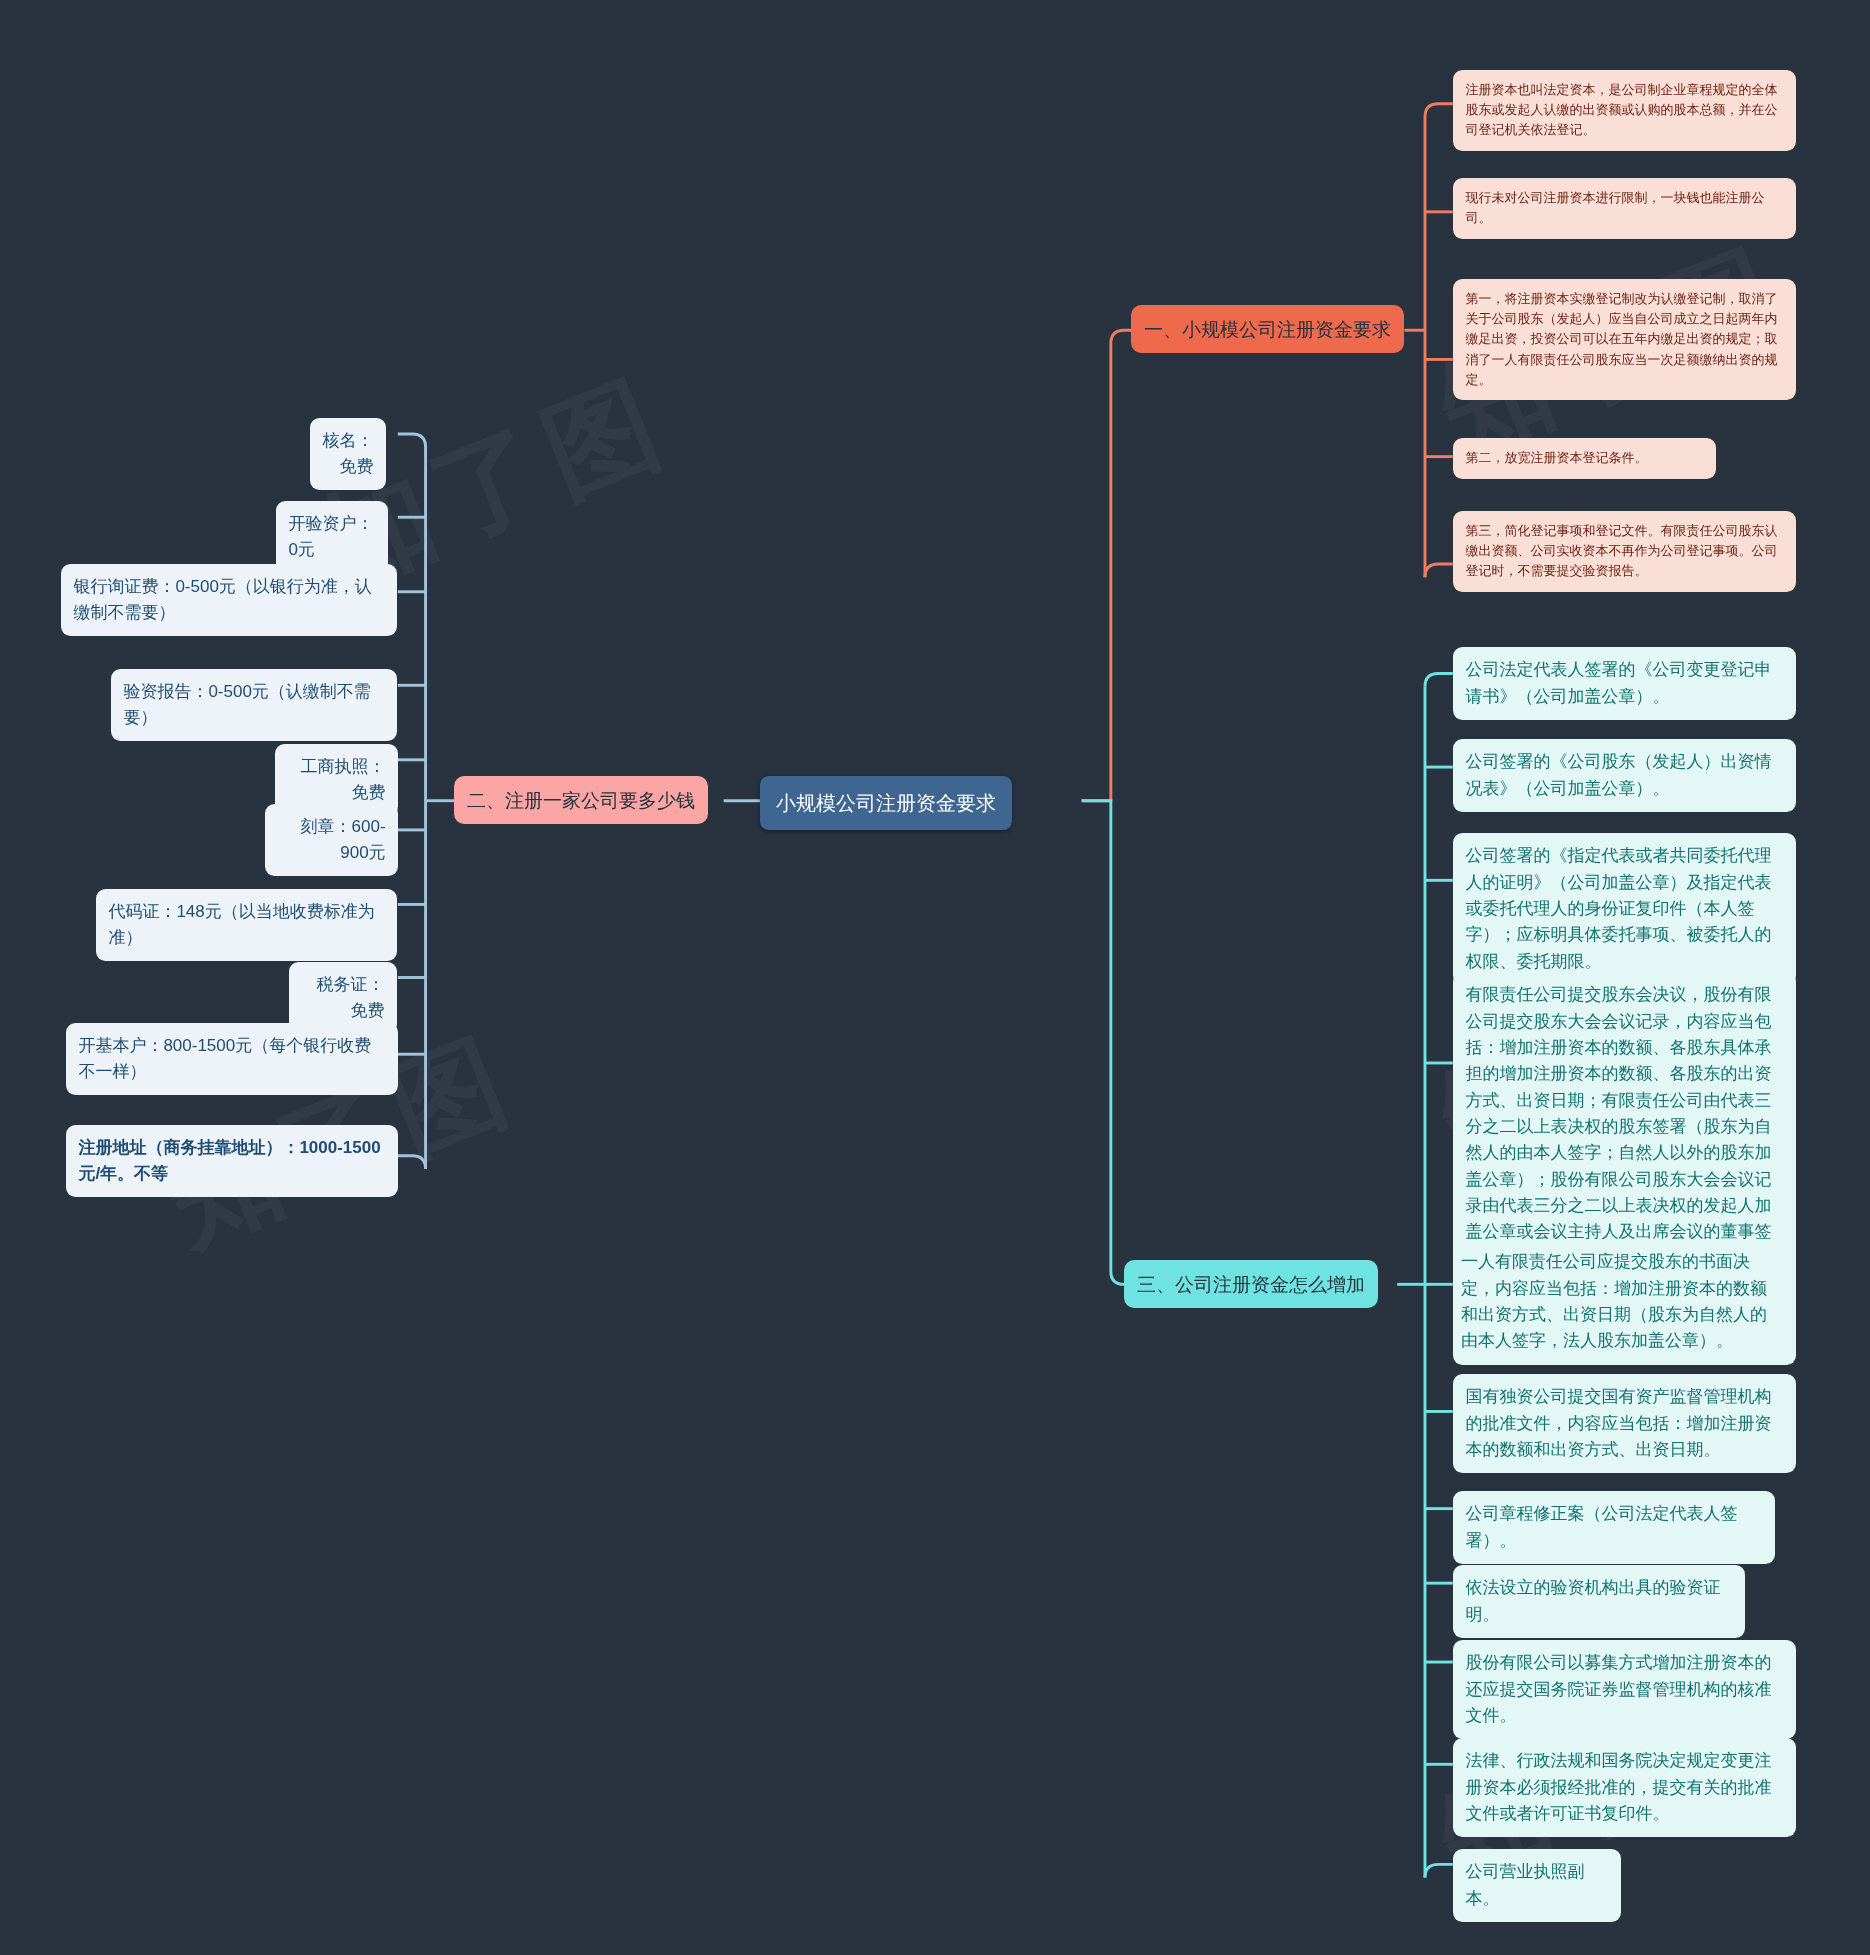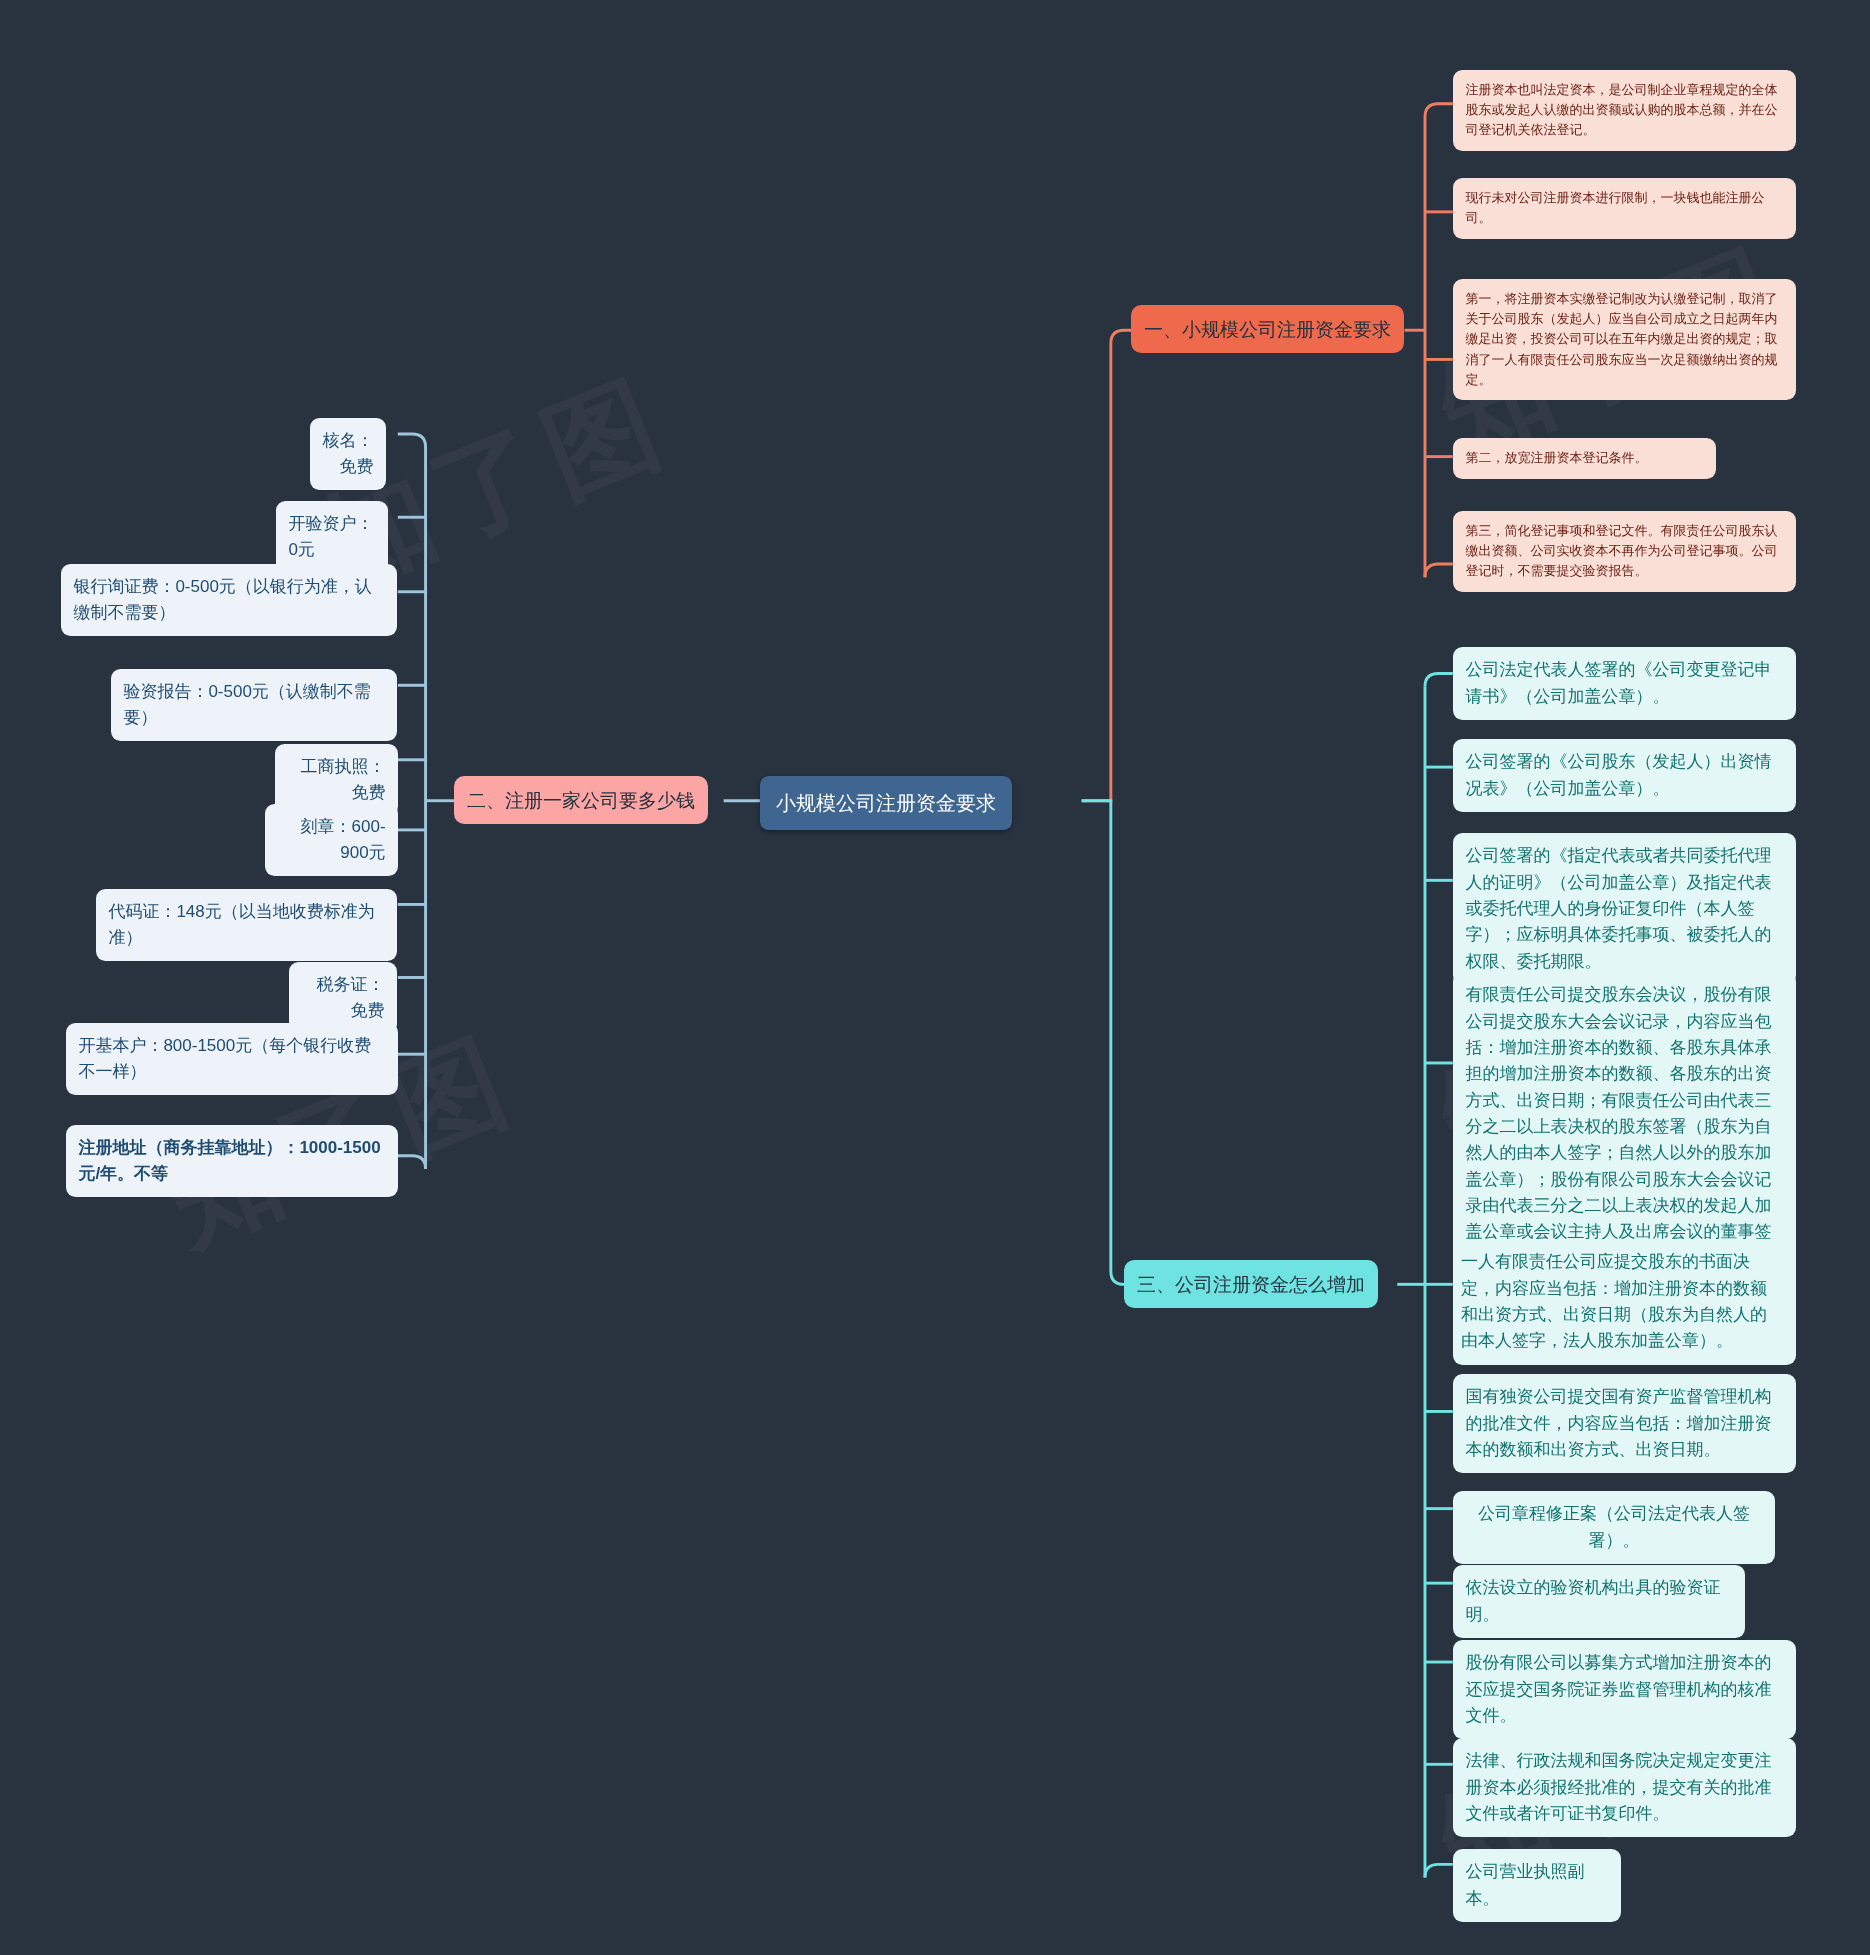--- a/index.html
+++ b/index.html
@@ -136,20 +136,20 @@
   <div class="node leaf-blue" style="left:289px;top:962px;width:108px;text-align:right;">税务证：免费</div>
   <div class="node leaf-blue" style="left:66px;top:1023px;width:332px;">开基本户：800-1500元（每个银行收费不一样）</div>
   <div class="node leaf-blue" style="left:66px;top:1125px;width:332px;font-weight:bold;">注册地址（商务挂靠地址）：1000-1500元/年。不等</div>
 
   <div class="node leaf-cyan" style="left:1453px;top:647px;width:343px;">公司法定代表人签署的《公司变更登记申请书》（公司加盖公章）。</div>
   <div class="node leaf-cyan" style="left:1453px;top:739px;width:343px;">公司签署的《公司股东（发起人）出资情况表》（公司加盖公章）。</div>
   <div class="node leaf-cyan" style="left:1453px;top:833px;width:343px;">公司签署的《指定代表或者共同委托代理人的证明》（公司加盖公章）及指定代表或委托代理人的身份证复印件（本人签字）；应标明具体委托事项、被委托人的权限、委托期限。</div>
   <div class="node leaf-cyan" style="left:1453px;top:972px;width:343px;">有限责任公司提交股东会决议，股份有限公司提交股东大会会议记录，内容应当包括：增加注册资本的数额、各股东具体承担的增加注册资本的数额、各股东的出资方式、出资日期；有限责任公司由代表三分之二以上表决权的股东签署（股东为自然人的由本人签字；自然人以外的股东加盖公章）；股份有限公司股东大会会议记录由代表三分之二以上表决权的发起人加盖公章或会议主持人及出席会议的董事签字；</div>
   <div class="node leaf-cyan" style="left:1453px;top:1239px;width:343px;padding-left:8px;">一人有限责任公司应提交股东的书面决定，内容应当包括：增加注册资本的数额和出资方式、出资日期（股东为自然人的由本人签字，法人股东加盖公章）。</div>
   <div class="node leaf-cyan" style="left:1453px;top:1374px;width:343px;">国有独资公司提交国有资产监督管理机构的批准文件，内容应当包括：增加注册资本的数额和出资方式、出资日期。</div>
-  <div class="node leaf-cyan" style="left:1453px;top:1491px;width:322px;text-align:center;">公司章程修正案（公司法定代表人签署）。</div>
+  <div class="node leaf-cyan" style="left:1453px;top:1491px;width:322px;">公司章程修正案（公司法定代表人签署）。</div>
   <div class="node leaf-cyan" style="left:1453px;top:1565px;width:292px;">依法设立的验资机构出具的验资证明。</div>
   <div class="node leaf-cyan" style="left:1453px;top:1640px;width:343px;">股份有限公司以募集方式增加注册资本的还应提交国务院证券监督管理机构的核准文件。</div>
   <div class="node leaf-cyan" style="left:1453px;top:1738px;width:343px;">法律、行政法规和国务院决定规定变更注册资本必须报经批准的，提交有关的批准文件或者许可证书复印件。</div>
   <div class="node leaf-cyan" style="left:1453px;top:1849px;width:168px;">公司营业执照副本。</div>
 
 </div>
 
 
 </body></html>

